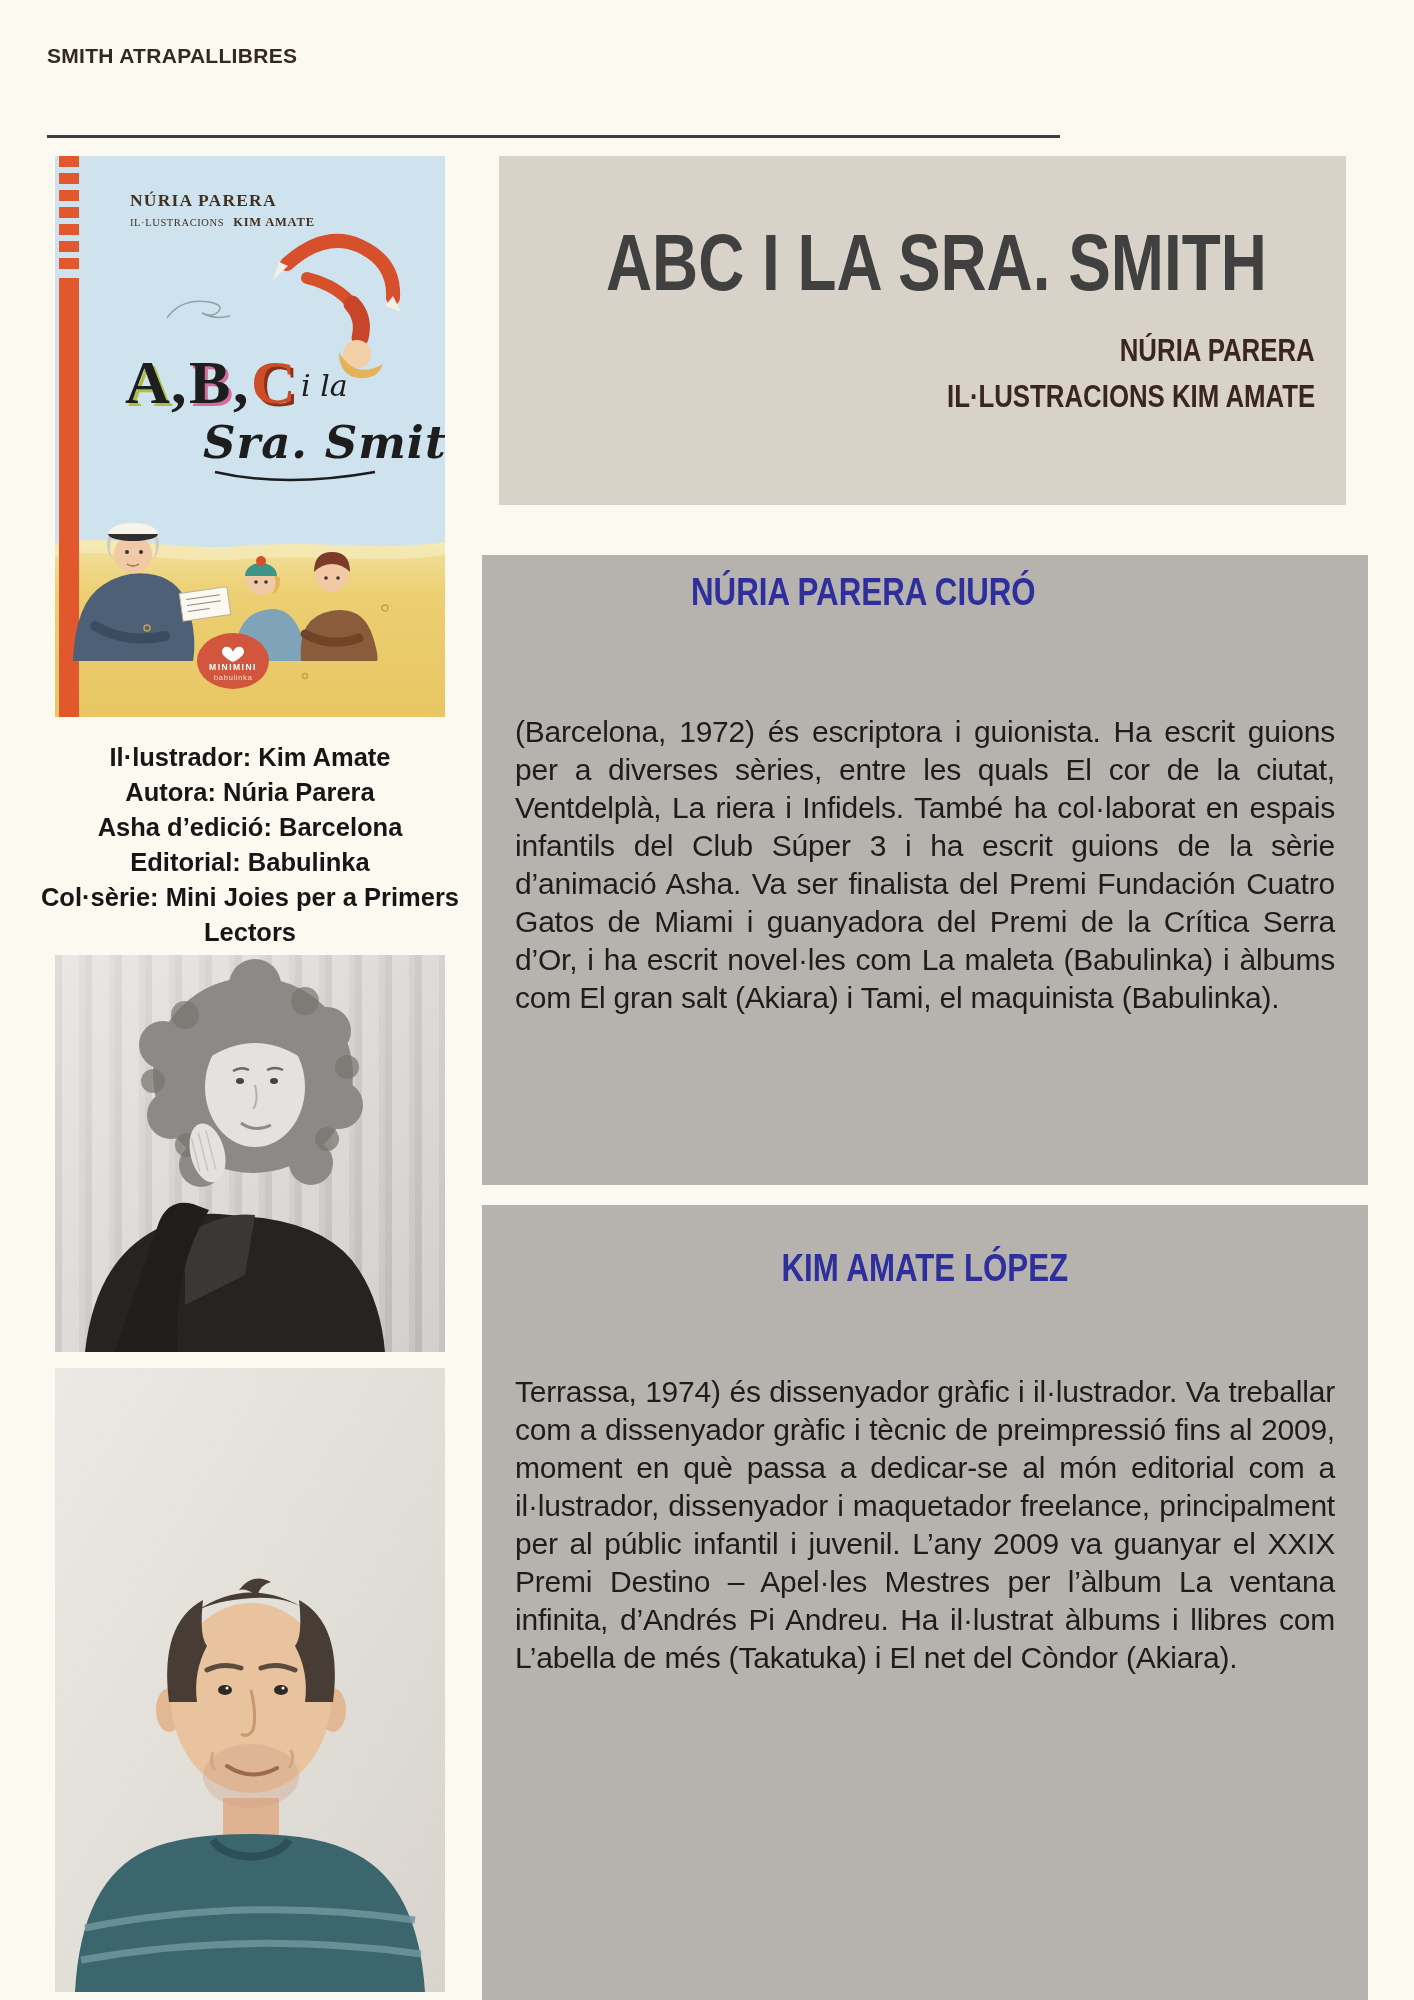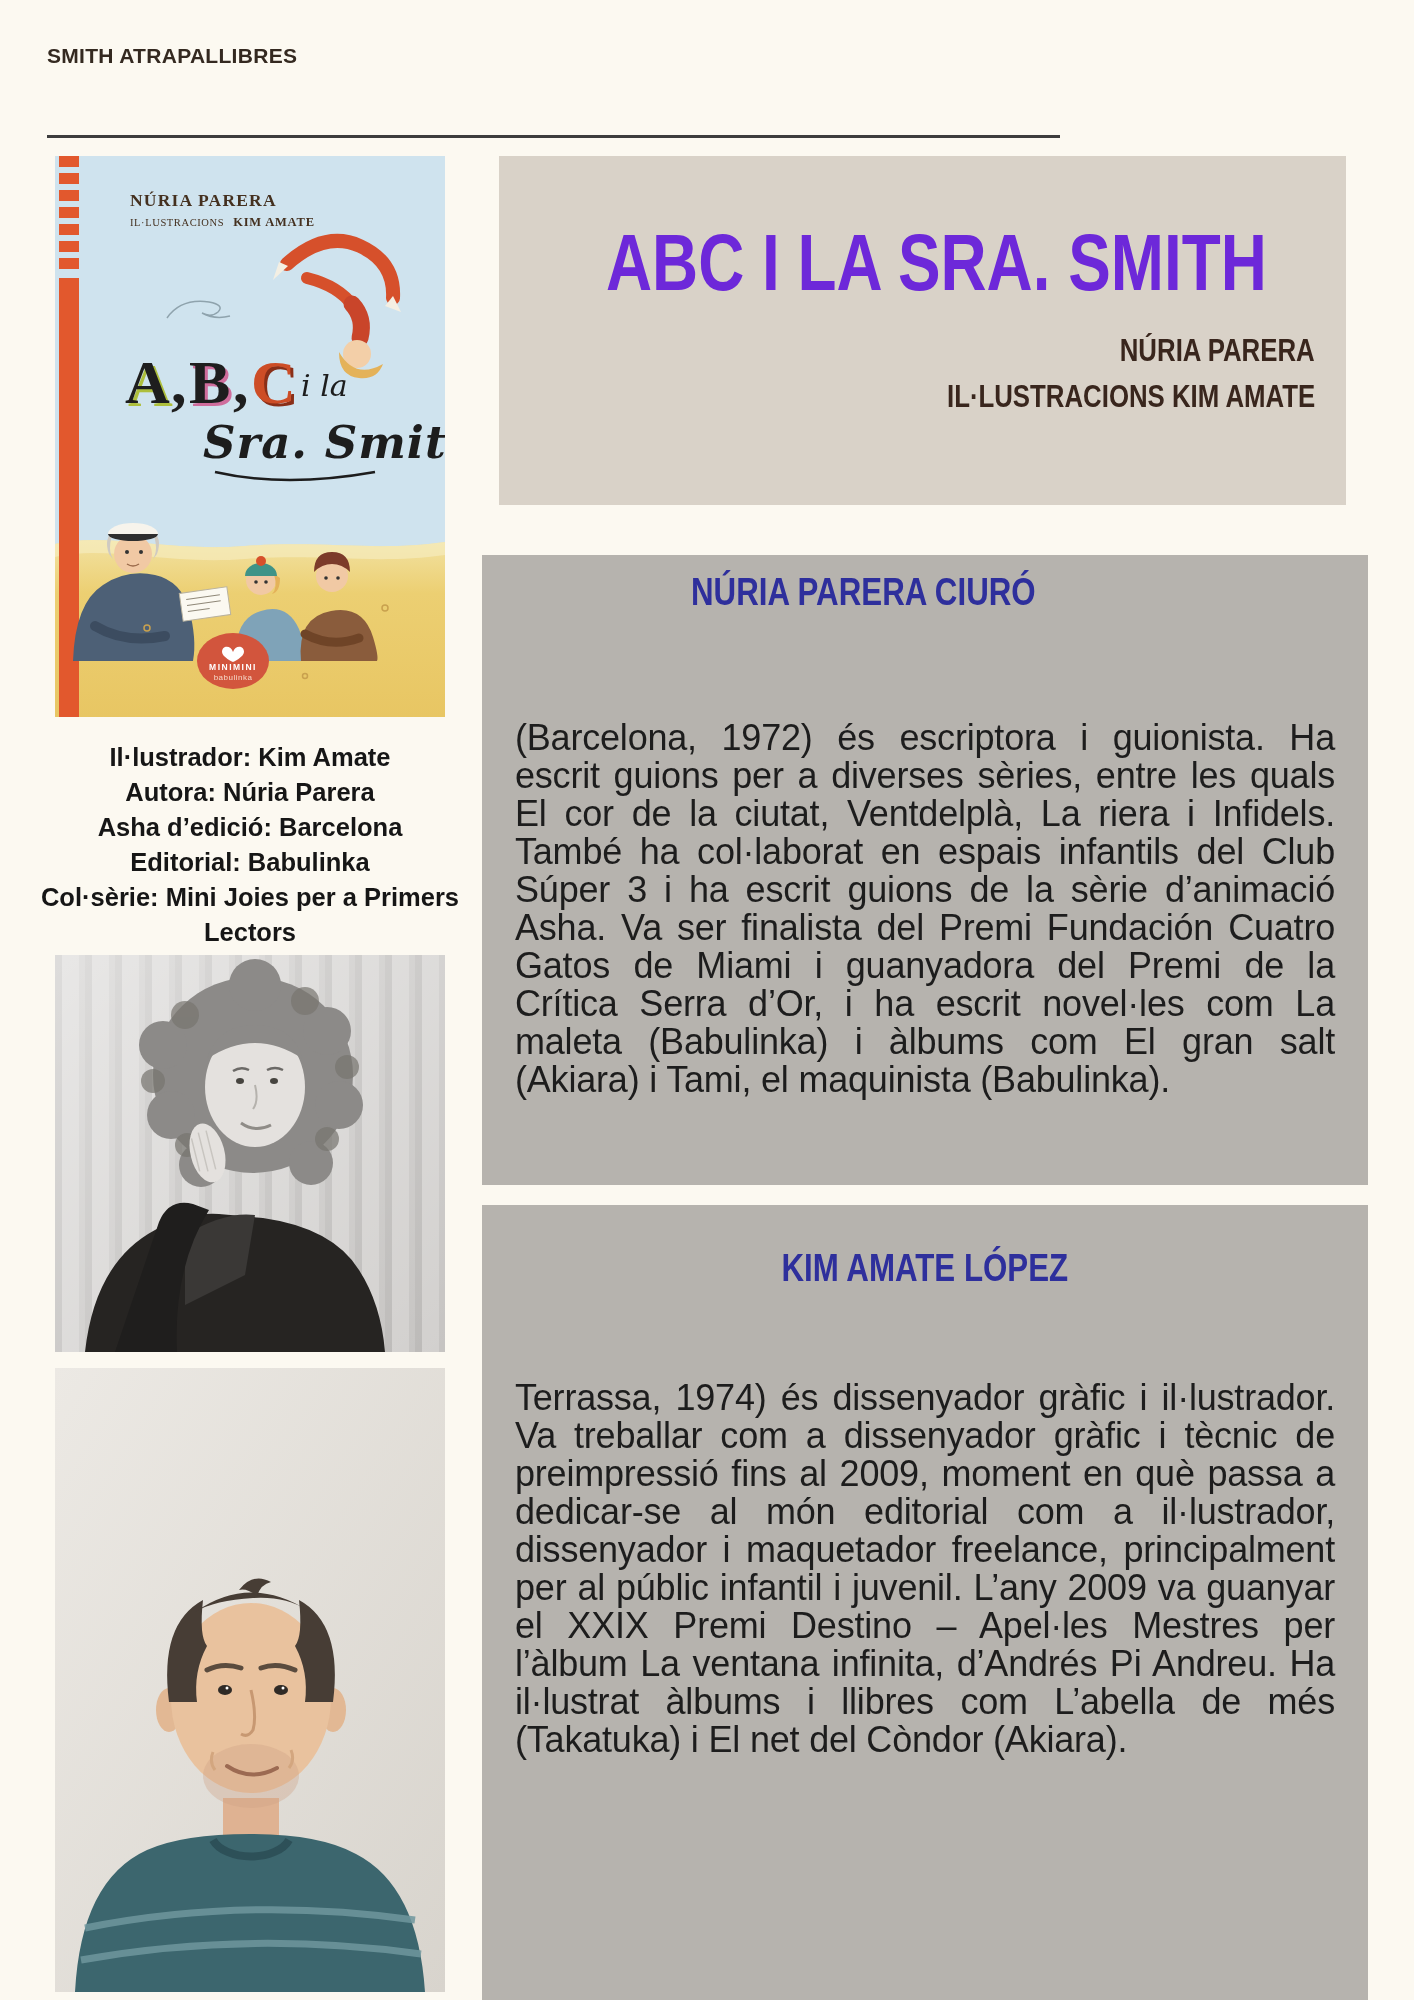--- a/index.html
+++ b/index.html
@@ -28,21 +28,21 @@
   .photo svg { display:block; width:100%; height:100%; }
   .photo-author { top:955px; width:390px; height:397px; }
   .photo-illustrator { top:1368px; width:390px; height:624px; }
 
   .title-panel {
     position:absolute; left:499px; top:156px; width:847px; height:349px;
     background:#d9d2c8;
   }
   .book-title {
     position:absolute; left:0; right:8px; top:64px; text-align:center;
-    color:#6d28d9; font-size:76px; font-weight:700; line-height:84px;
+    color:#404040; font-size:76px; font-weight:700; line-height:84px;
     white-space:nowrap;
     padding-left:36px;
   }
   .book-title span { display:inline-block; transform:scale(0.84,1.06); }
   .panel-sub {
     position:absolute; right:31px; text-align:right;
     color:#39261d; font-weight:700; font-size:30px; line-height:34px;
     white-space:nowrap;
   }
   .panel-sub span { display:inline-block; transform-origin:right center; transform:scale(0.86,1.05); }
@@ -55,21 +55,21 @@
   .bio-heading {
     position:absolute; left:0; right:0; text-align:center;
     color:#2e2f9c; font-weight:700; font-size:34px; white-space:nowrap;
   }
   .bio-heading span { display:inline-block; transform:scale(0.92,1.12); }
   .bio-panel.first  .bio-heading { top:18px; }
   .bio-panel.first  .bio-heading span { transform:translateX(-62px) scale(0.92,1.12); }
   .bio-panel.second .bio-heading { top:44px; }
   .bio-text {
     position:absolute; left:33px; right:33px;
-    text-align:justify; font-size:36px; line-height:38px;
+    text-align:justify; font-size:30px; line-height:38px;
     color:#1d1d1d; letter-spacing:-0.2px;
   }
   .bio-panel.first  .bio-text { top:128px; }
   .bio-panel.second .bio-text { top:138px; }
 </style>
 </head>
 <body>
 
 <div class="page">
 

